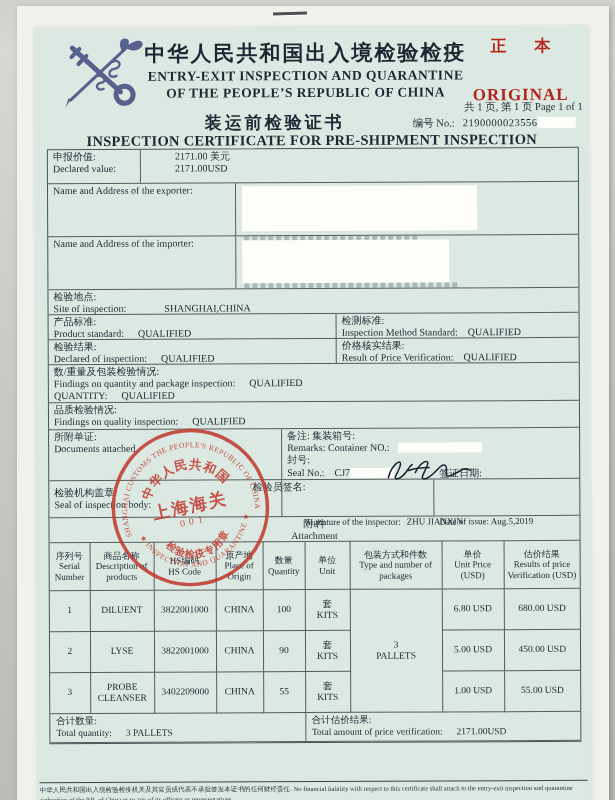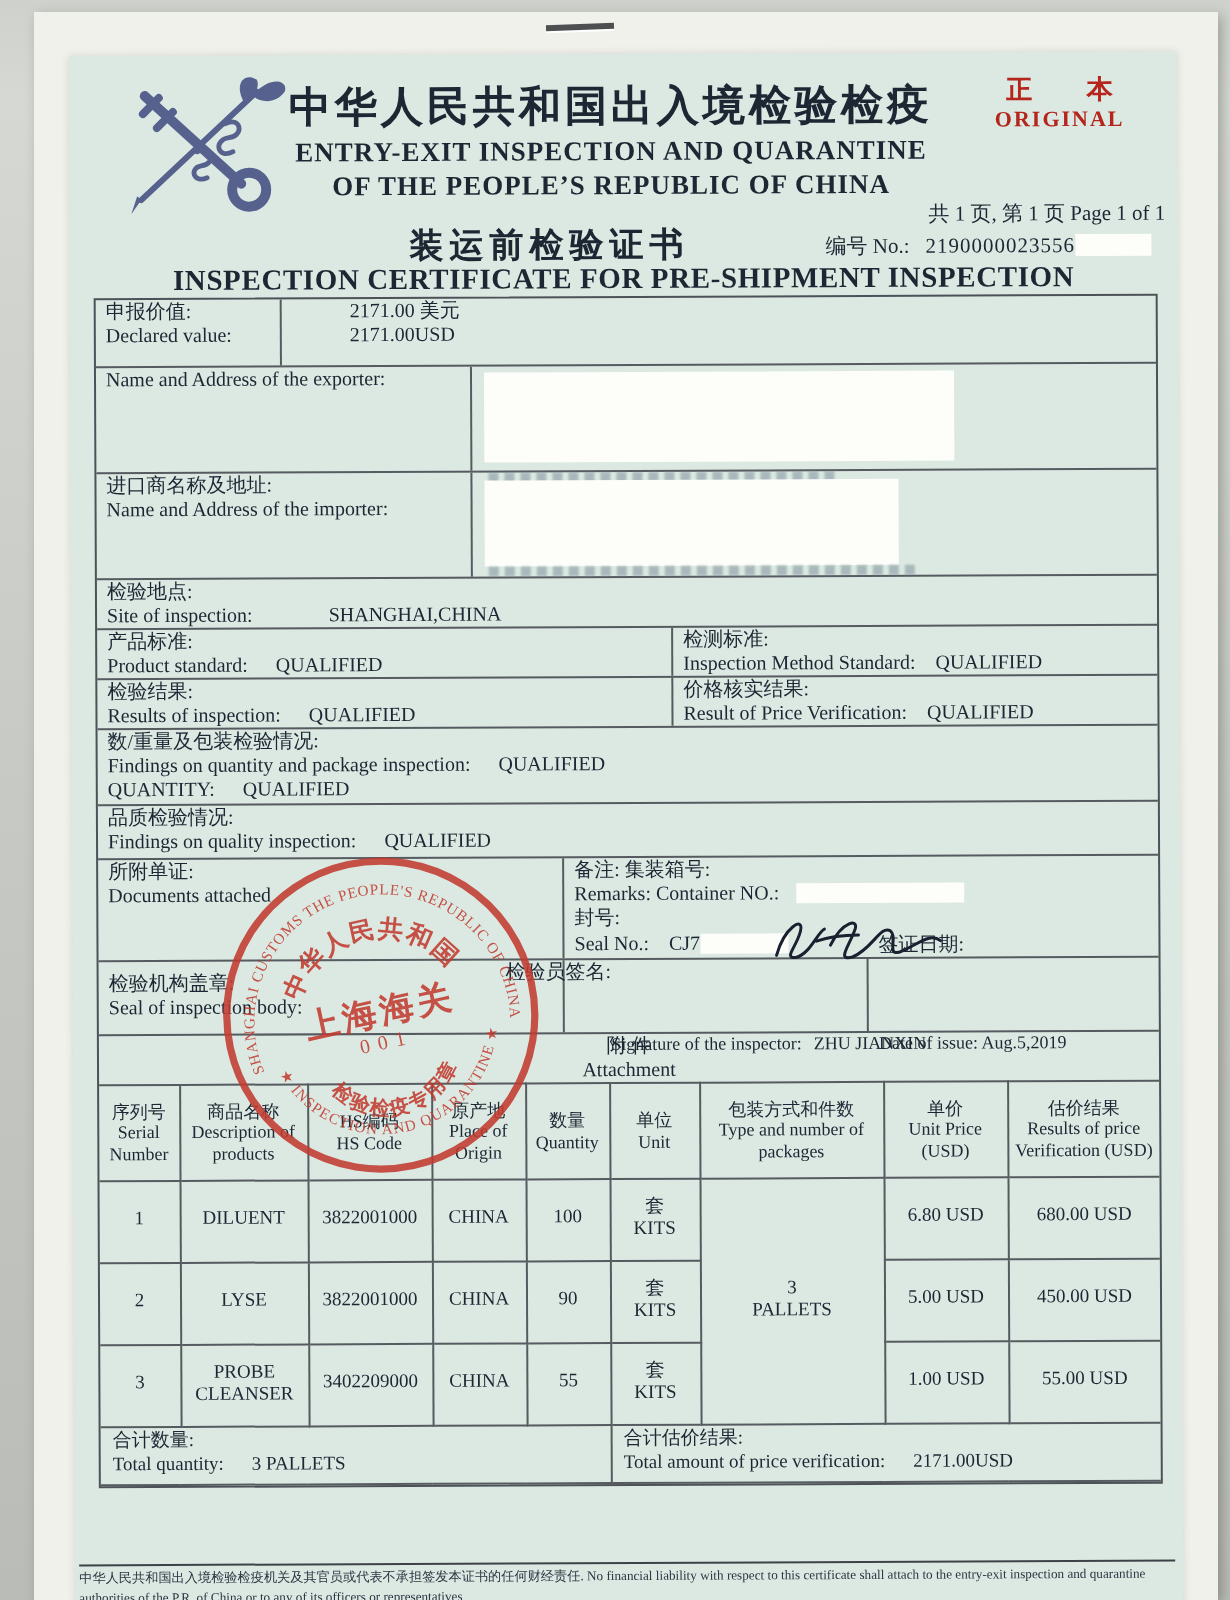--- a/index.html
+++ b/index.html
@@ -19,22 +19,22 @@
     background:#dcе9e3;background-color:#dbe9e2;
     transform:rotate(-0.25deg);
     box-shadow:0 0 4px rgba(0,0,0,.12);
   }
   
   .emblem{position:absolute;left:22px;top:8px;width:92px;height:74px;}
   .hdr-titles{position:absolute;left:101px;top:12px;width:340px;text-align:center;}
   .org-cn{font-size:21px;font-weight:bold;letter-spacing:2px;white-space:nowrap;}
   .org-en{font-size:13.5px;font-weight:bold;letter-spacing:.5px;margin-top:1px;white-space:nowrap;}
   .orig-block{position:absolute;right:20px;top:10px;text-align:center;color:#b5251b;}
-  .orig-cn{font-size:13px;font-weight:bold;letter-spacing:12px;padding-left:12px;white-space:nowrap;text-align:center;}
-  .orig-en{font-size:11px;font-weight:bold;letter-spacing:1px;}
+  .orig-cn{font-size:16px;font-weight:bold;letter-spacing:12px;padding-left:12px;white-space:nowrap;text-align:center;}
+  .orig-en{font-size:17px;font-weight:bold;letter-spacing:1px;margin-top:28px;}
   .page-info{position:absolute;right:6px;top:74px;font-size:10.5px;white-space:nowrap;}
   .cert-cn{position:absolute;left:170px;top:84px;width:210px;text-align:left;font-size:17px;font-weight:bold;letter-spacing:3px;white-space:nowrap;}
   .no-line{position:absolute;left:378px;top:90px;font-size:10.5px;white-space:nowrap;}
   .no-num{margin-left:8px;letter-spacing:.5px;}
   .cert-en{position:absolute;left:0;top:105px;width:554px;text-align:center;font-size:14.5px;font-weight:bold;letter-spacing:.3px;white-space:nowrap;}
   
   .maintable{position:absolute;left:12px;top:121px;width:530px;border:1.5px solid #4c5258;box-sizing:content-box;}
   .row{display:flex;border-top:1px solid #565b60;align-items:stretch;}
   .row:first-child{border-top:none;}
   .cell{padding:1px 5px;font-size:10px;line-height:1.22;box-sizing:border-box;}
@@ -137,21 +137,20 @@
       <div class="cell w-label2">
         <div class="line">Name and Address of the exporter:</div>
       </div>
       <div class="cell w-val2">
         <div class="redact" style="left:6px;top:3px;width:235px;height:45px;"></div>
       </div>
     </div>
 
     <div class="row r-importer">
       <div class="cell w-label2">
-        <div class="line">进口商名称及地址:</div>
         <div class="line">Name and Address of the importer:</div>
       </div>
       <div class="cell w-val2">
         <div class="remnant" style="left:8px;top:0;width:175px;"></div>
         <div class="redact" style="left:6px;top:4px;width:207px;height:43px;"></div>
         <div class="remnant" style="left:8px;top:47px;width:215px;"></div>
       </div>
     </div>
 
     <div class="row r-site">
@@ -168,21 +167,21 @@
       </div>
       <div class="cell w-half-r">
         <div class="line">检测标准:</div>
         <div class="line"><span>Inspection Method Standard:</span><span class="val" style="margin-left:10px;">QUALIFIED</span></div>
       </div>
     </div>
 
     <div class="row r-res">
       <div class="cell w-half-l">
         <div class="line">检验结果:</div>
-        <div class="line"><span>Results of inspection:</span><span class="val">QUALIFIED</span></div>
+        <div class="line"><span>Declared of inspection:</span><span class="val">QUALIFIED</span></div>
       </div>
       <div class="cell w-half-r">
         <div class="line">价格核实结果:</div>
         <div class="line"><span>Result of Price Verification:</span><span class="val" style="margin-left:10px;">QUALIFIED</span></div>
       </div>
     </div>
 
     <div class="row r-findings">
       <div class="cell" style="width:100%;">
         <div class="line">数/重量及包装检验情况:</div>

